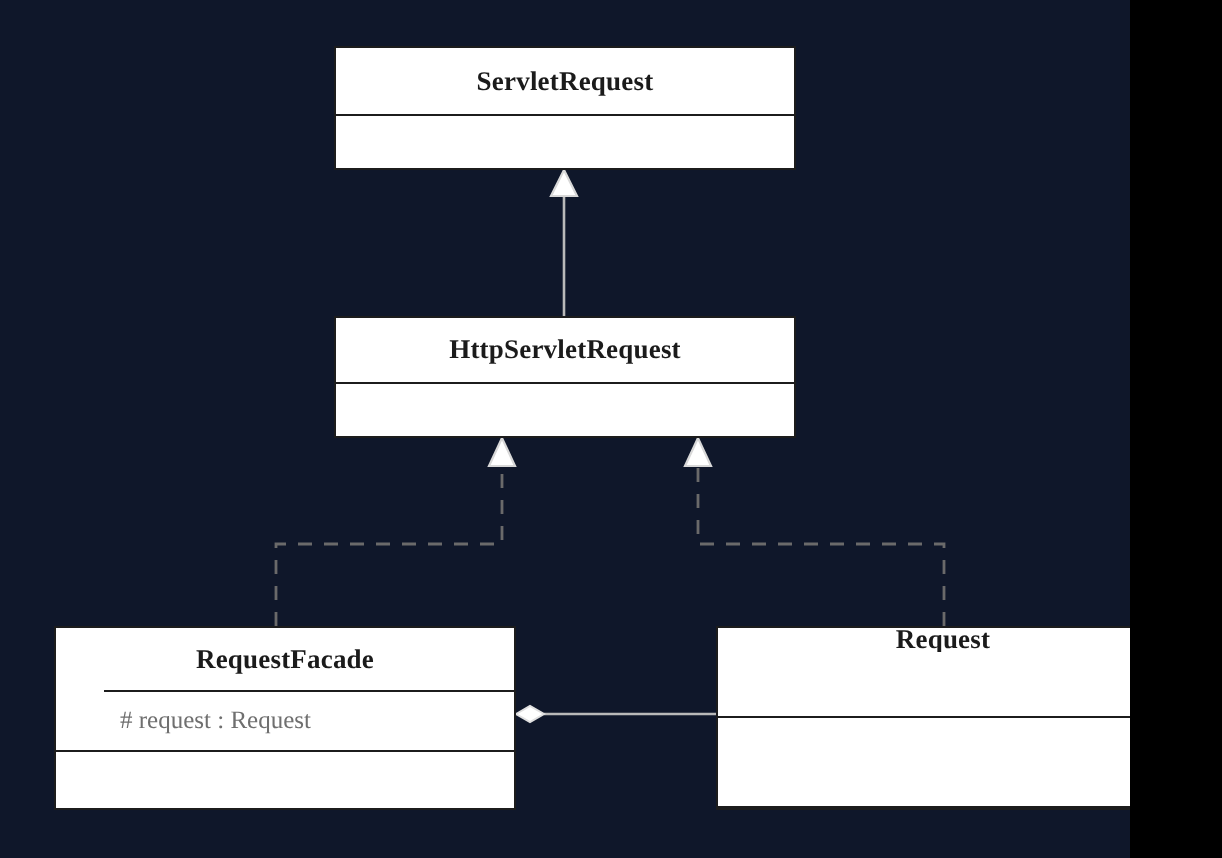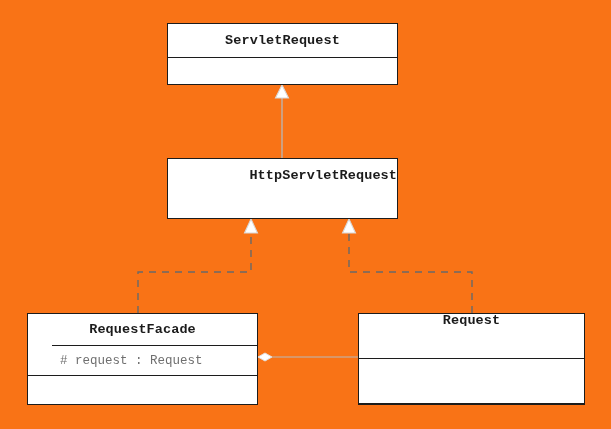--- a/index.html
+++ b/index.html
@@ -2,25 +2,25 @@
 <html><head>
 <meta charset="utf-8">
 <style>
   html, body {
     margin: 0;
     padding: 0;
     background: #000000;
   }
   #canvas {
     position: relative;
-    width: 611px;
+    width: 565px;
     height: 429px;
-    background: #f97316;
+    background: #0f172a;
     overflow: hidden;
-    font-family: Liberation Mono, monospace;
+    font-family: Liberation Serif, serif;
   }
   #edges {
     position: absolute;
     left: 0;
     top: 0;
     width: 611px;
     height: 429px;
   }
   .uml-class {
     position: absolute;
@@ -85,21 +85,21 @@
       <line x1="272" y1="357" x2="358" y2="357" stroke="#b9b9b9" stroke-width="1.2"></line>
       <polygon points="258,357 265,353 272,357 265,361" fill="#ffffff" stroke="#e0e0e0" stroke-width="1"></polygon>
     </g>
   </svg>
 
   <div class="uml-class" style="left:167px; top:23px; width:231px; height:62px;">
     <div class="compartment class-title" style="height:33px;">ServletRequest</div>
     <div class="compartment divider empty-row" style="flex:1;"></div>
   </div>
 
-  <div class="uml-class" style="left:167px; top:158px; width:231px; height:61px;align-items:flex-end;">
+  <div class="uml-class" style="left:167px; top:158px; width:231px; height:61px;">
     <div class="compartment class-title" style="height:32px;">HttpServletRequest</div>
     <div class="compartment divider empty-row" style="flex:1;"></div>
   </div>
 
   <div class="uml-class" style="left:27px; top:313px; width:231px; height:92px;">
     <div class="compartment class-title" style="height:31px;">RequestFacade</div>
     <div class="compartment divider attr-row" style="height:30px;"># request :  Request</div>
     <div class="compartment divider empty-row" style="flex:1;"></div>
   </div>
 

